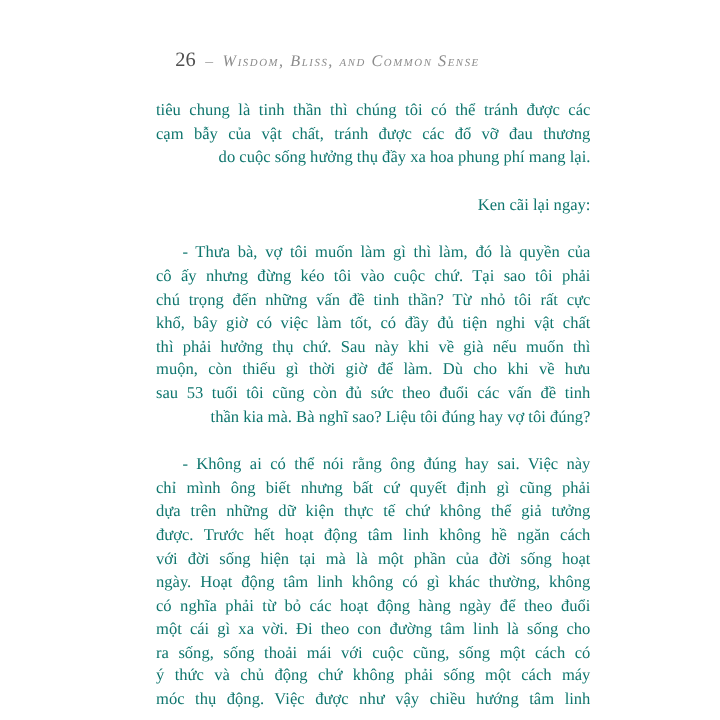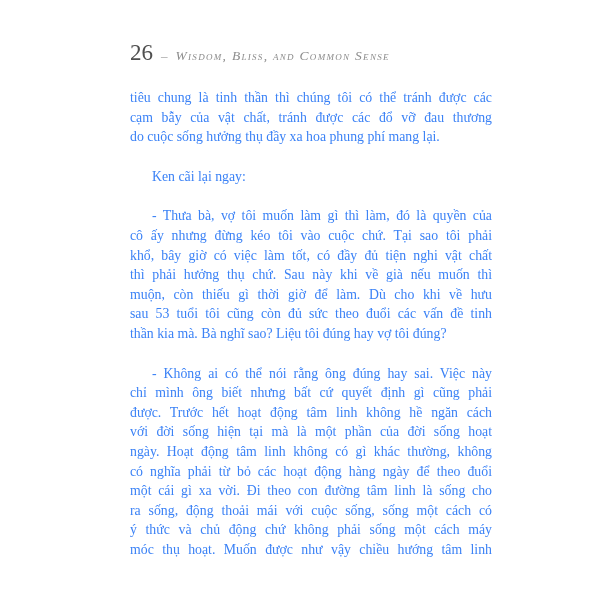--- a/index.html
+++ b/index.html
@@ -20,56 +20,57 @@
     top: 40px;
     width: 362px;
   }
   .page-header {
     display: flex;
     align-items: baseline;
     gap: 8px;
     white-space: nowrap;
   }
   .page-num {
-    font-size: 23px;
+    font-size: 17px;
     color: #4f4f4f;
+    margin-left: 16px;
   }
   .hdr-sep {
     font-size: 13px;
     color: #9a9a9a;
   }
   .running-title {
     font-variant: small-caps;
     font-size: 13.5px;
     letter-spacing: 1.3px;
     color: #8c8c8c;
     font-style: italic;
   }
   .page-body {
     margin-top: 22px;
     font-size: 13.8px;
     line-height: 19.6px;
-    color: #3b82f6;
+    color: #0f766e;
     font-family: Liberation Serif, serif;
   }
   .para { margin: 0; }
   .para + .para { margin-top: 20px; }
   .line {
     text-align: justify;
     height: 19.6px;
     overflow: hidden;
   }
   
   .line:not(.last)::after {
     content: "";
     display: inline-block;
     width: 100%;
     height: 0;
   }
-  .line.last { text-align: left; }
+  .line.last { text-align: right; }
   .first-indent { text-indent: 22px; }
 </style>
 </head>
 <body>
 
 <div class="page">
   <div class="page-header">
     <span class="page-num">26</span>
     <span class="hdr-sep">–</span>
     <span class="running-title">Wisdom, Bliss, and Common Sense</span>
@@ -79,32 +80,34 @@
         <div class="line">tiêu chung là tinh thần thì chúng tôi có thể tránh được các</div>
         <div class="line">cạm bẫy của vật chất, tránh được các đổ vỡ đau thương</div>
         <div class="line last">do cuộc sống hưởng thụ đầy xa hoa phung phí mang lại.</div>
       </div>
       <div class="para">
         <div class="line last first-indent">Ken cãi lại ngay:</div>
       </div>
       <div class="para">
         <div class="line first-indent">- Thưa bà, vợ tôi muốn làm gì thì làm, đó là quyền của</div>
         <div class="line">cô ấy nhưng đừng kéo tôi vào cuộc chứ. Tại sao tôi phải</div>
+        <div class="line">chú trọng đến những vấn đề tinh thần? Từ nhỏ tôi rất cực</div>
         <div class="line">khổ, bây giờ có việc làm tốt, có đầy đủ tiện nghi vật chất</div>
         <div class="line">thì phải hưởng thụ chứ. Sau này khi về già nếu muốn thì</div>
         <div class="line">muộn, còn thiếu gì thời giờ để làm. Dù cho khi về hưu</div>
         <div class="line">sau 53 tuổi tôi cũng còn đủ sức theo đuổi các vấn đề tinh</div>
         <div class="line last">thần kia mà. Bà nghĩ sao? Liệu tôi đúng hay vợ tôi đúng?</div>
       </div>
       <div class="para">
         <div class="line first-indent">- Không ai có thể nói rằng ông đúng hay sai. Việc này</div>
         <div class="line">chỉ mình ông biết nhưng bất cứ quyết định gì cũng phải</div>
+        <div class="line">dựa trên những dữ kiện thực tế chứ không thể giả tưởng</div>
         <div class="line">được. Trước hết hoạt động tâm linh không hề ngăn cách</div>
         <div class="line">với đời sống hiện tại mà là một phần của đời sống hoạt</div>
         <div class="line">ngày. Hoạt động tâm linh không có gì khác thường, không</div>
         <div class="line">có nghĩa phải từ bỏ các hoạt động hàng ngày để theo đuổi</div>
         <div class="line">một cái gì xa vời. Đi theo con đường tâm linh là sống cho</div>
-        <div class="line">ra sống, động thoải mái với cuộc sống, sống một cách có</div>
+        <div class="line">ra sống, sống thoải mái với cuộc cũng, sống một cách có</div>
         <div class="line">ý thức và chủ động chứ không phải sống một cách máy</div>
-        <div class="line">móc thụ hoạt. Muốn được như vậy chiều hướng tâm linh</div>
+        <div class="line">móc thụ động. Việc được như vậy chiều hướng tâm linh</div>
       </div>
     </div>
 </div>
 
 </body></html>

